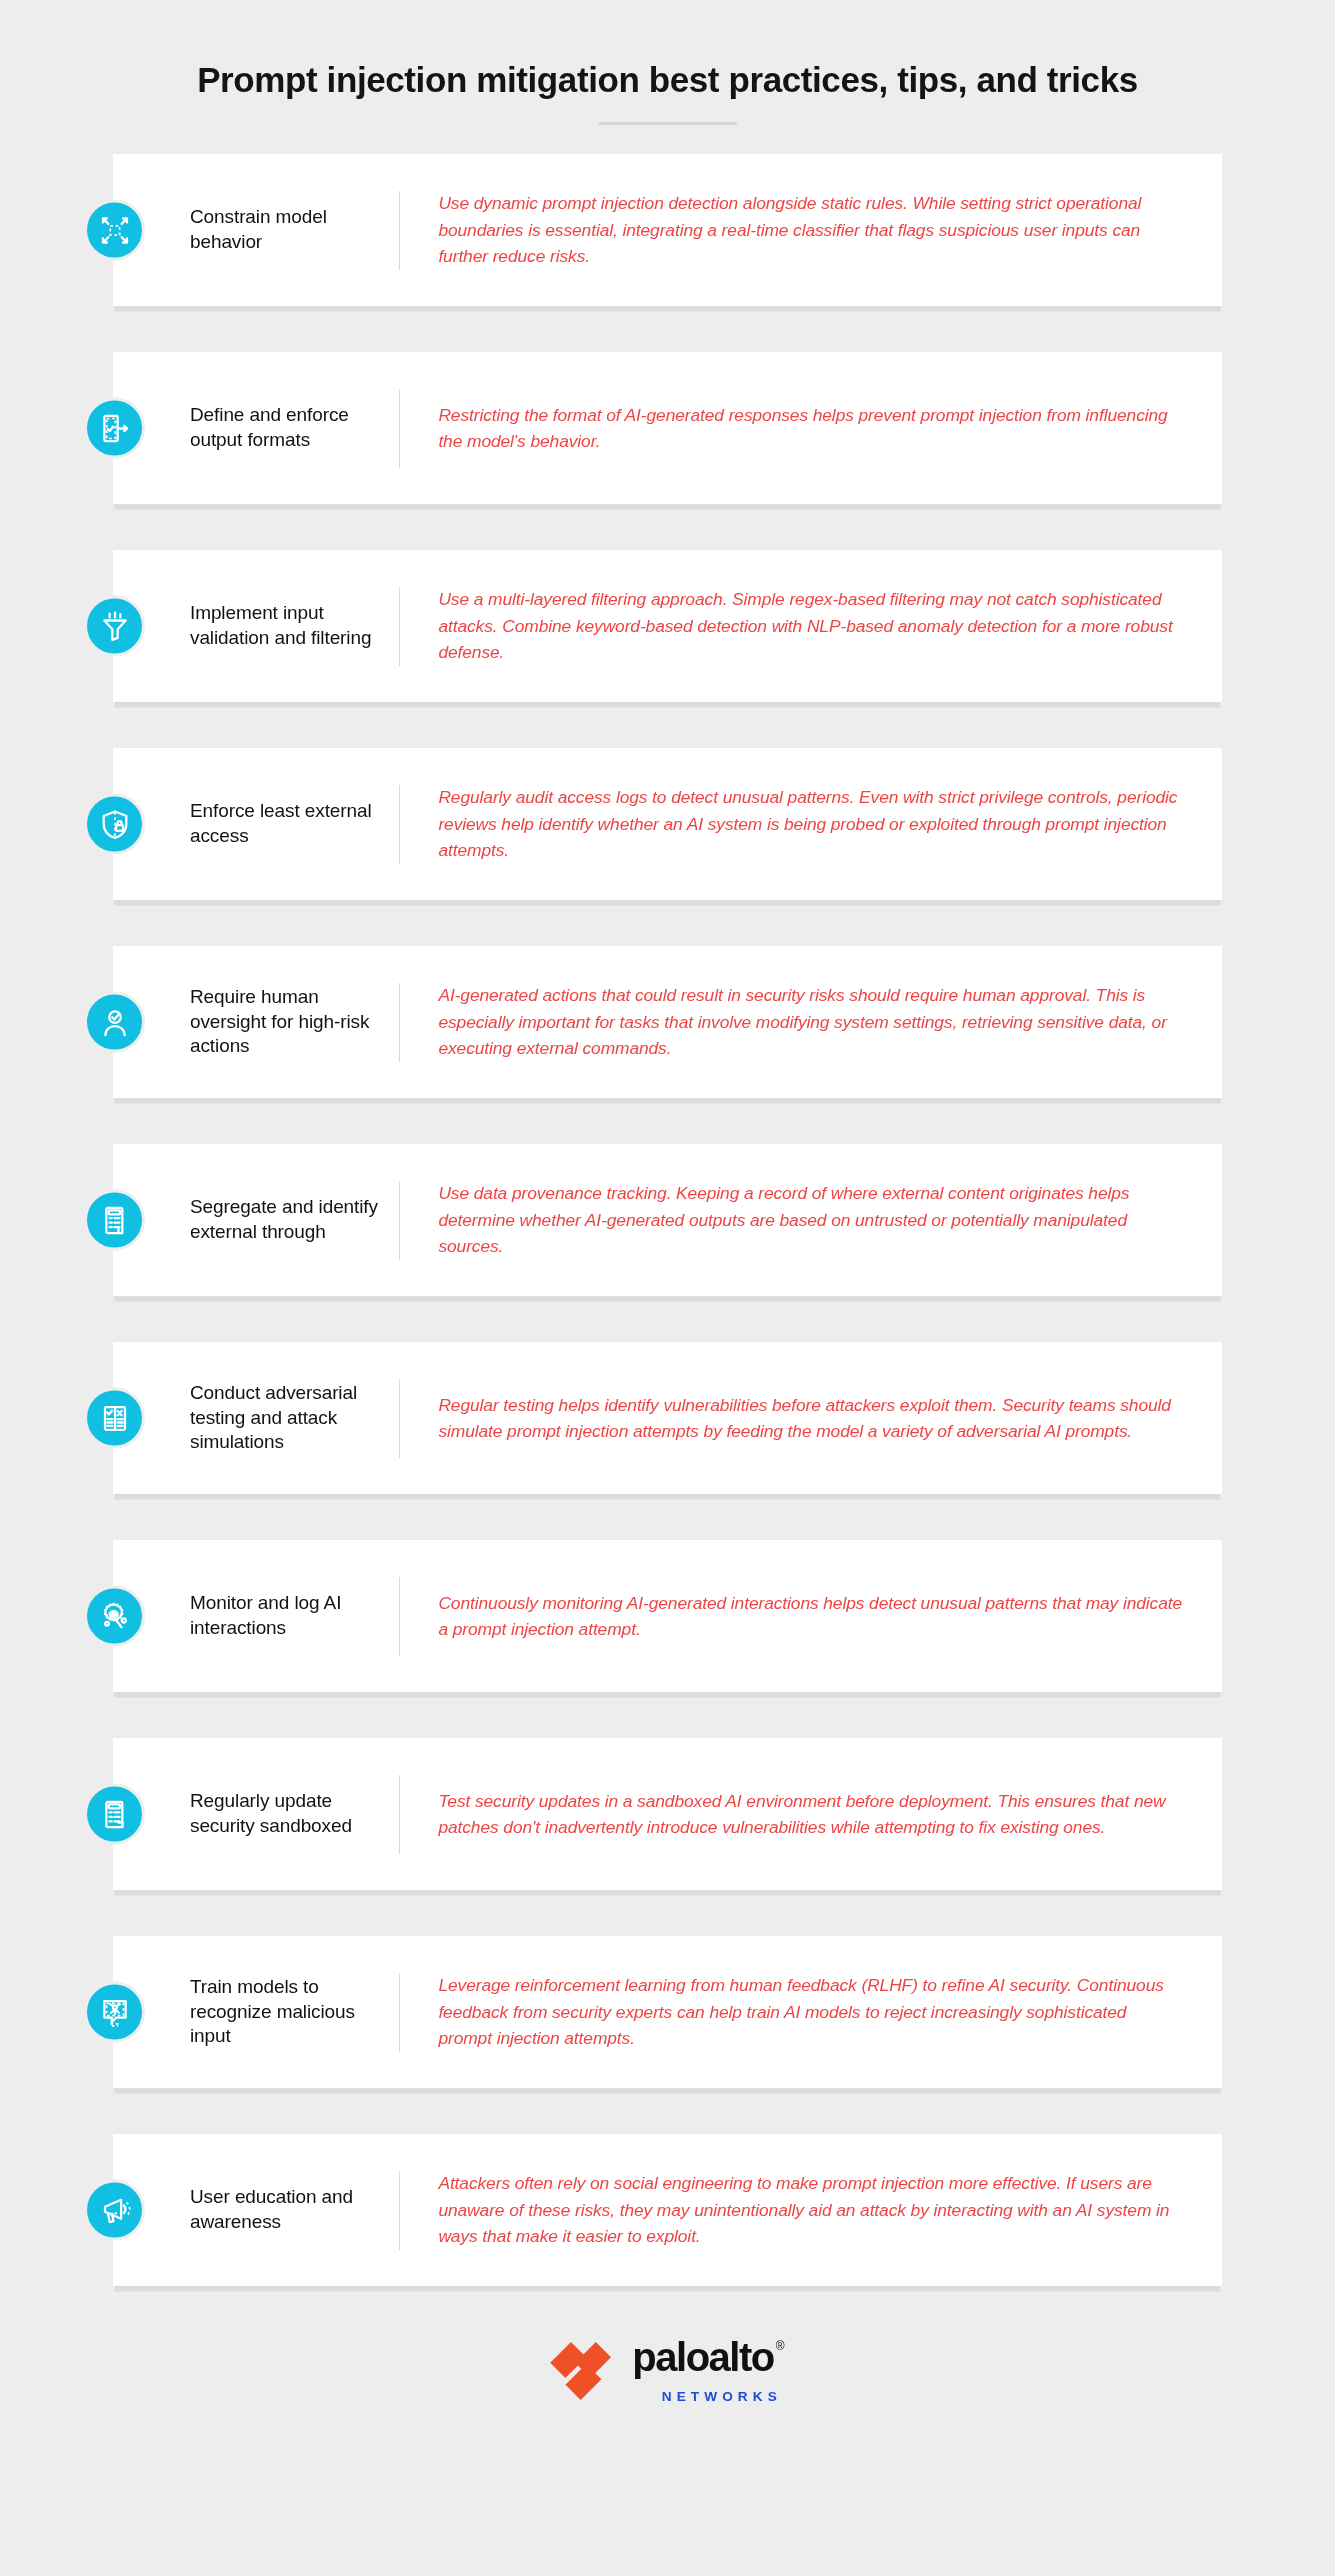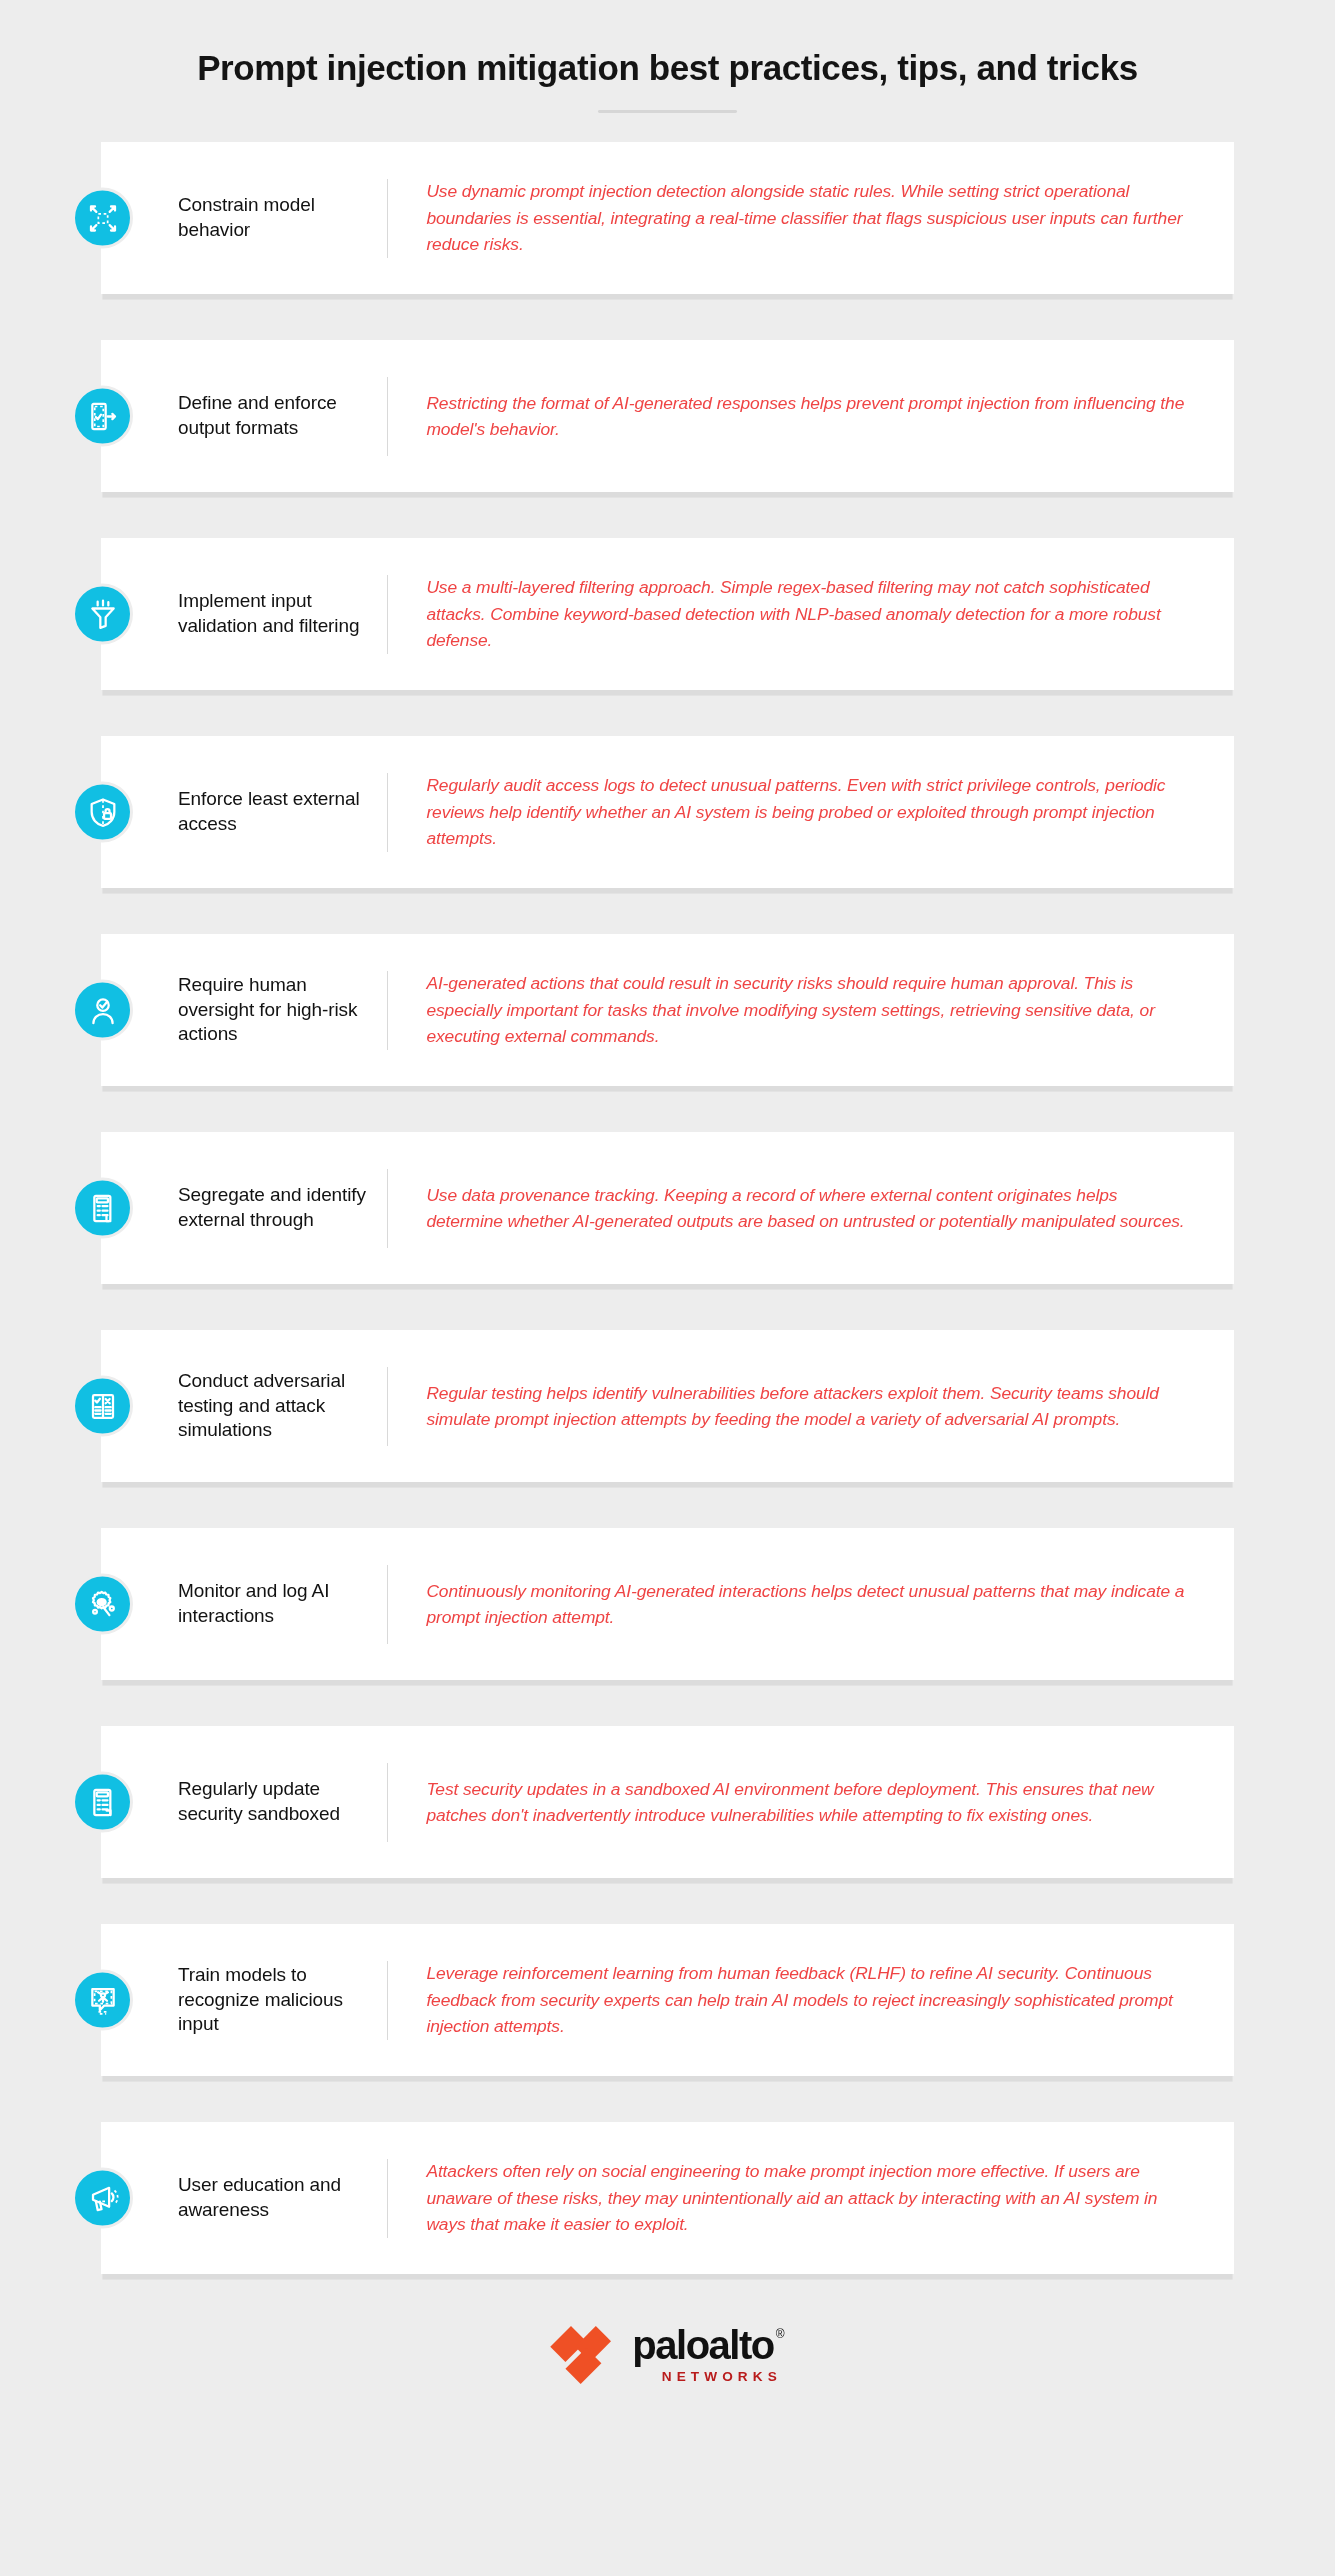--- a/index.html
+++ b/index.html
@@ -9,21 +9,21 @@
     height: 2576px;
     background: #ededed;
     font-family: "Liberation Sans", sans-serif;
   }
 
   .page {
     width: 1335px;
     height: 2576px;
     background: #ededed;
     position: relative;
-    padding: 4px;
+    padding: 16px;
     overflow: hidden;
   }
 
   
   .header {
     padding-top: 43px;
     text-align: center;
   }
 
   .page-title {
@@ -146,23 +146,23 @@
     font-size: 12px;
     color: #111111;
     line-height: 1;
     margin-top: 2.8px;
     margin-left: 2.1px;
   }
 
   .logo-sub {
     font-size: 13.6px;
     font-weight: 700;
-    color: #b91c1c;
+    color: #1d4ed8;
     letter-spacing: 5.1px;
-    margin-top: 4px;
+    margin-top: 12px;
     align-self: flex-end;
     padding-right: 2.8px;
   }
 </style>
 </head>
 <body>
 
 <div class="page">
 
   <div class="header">

